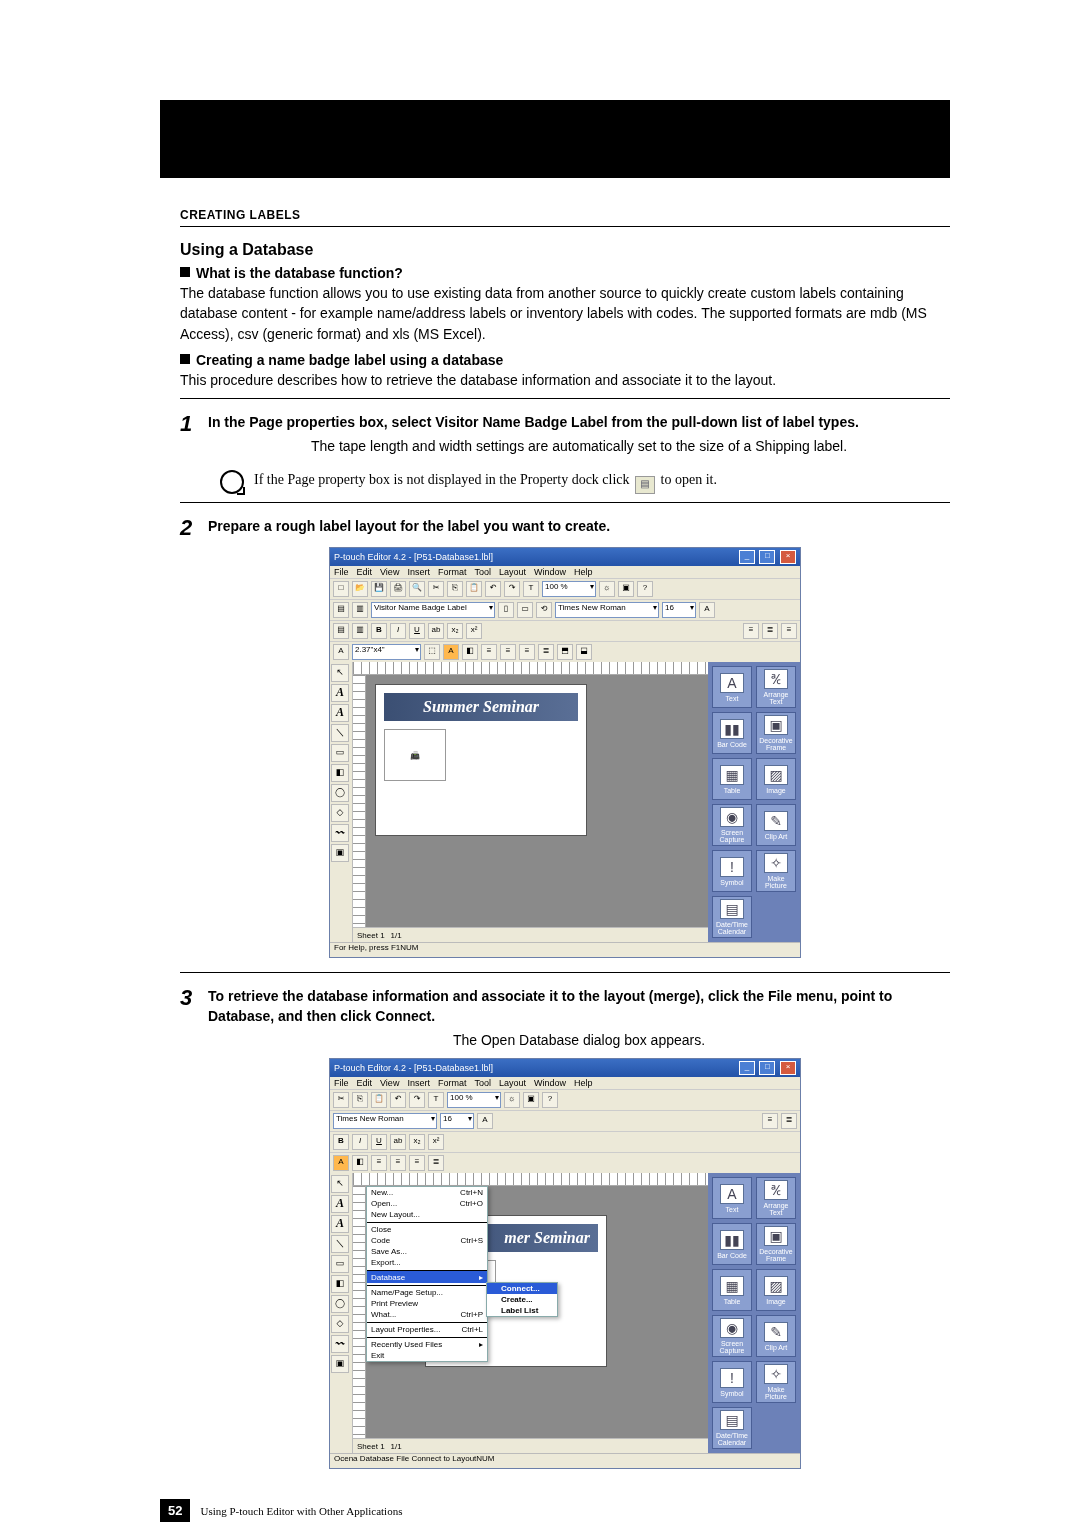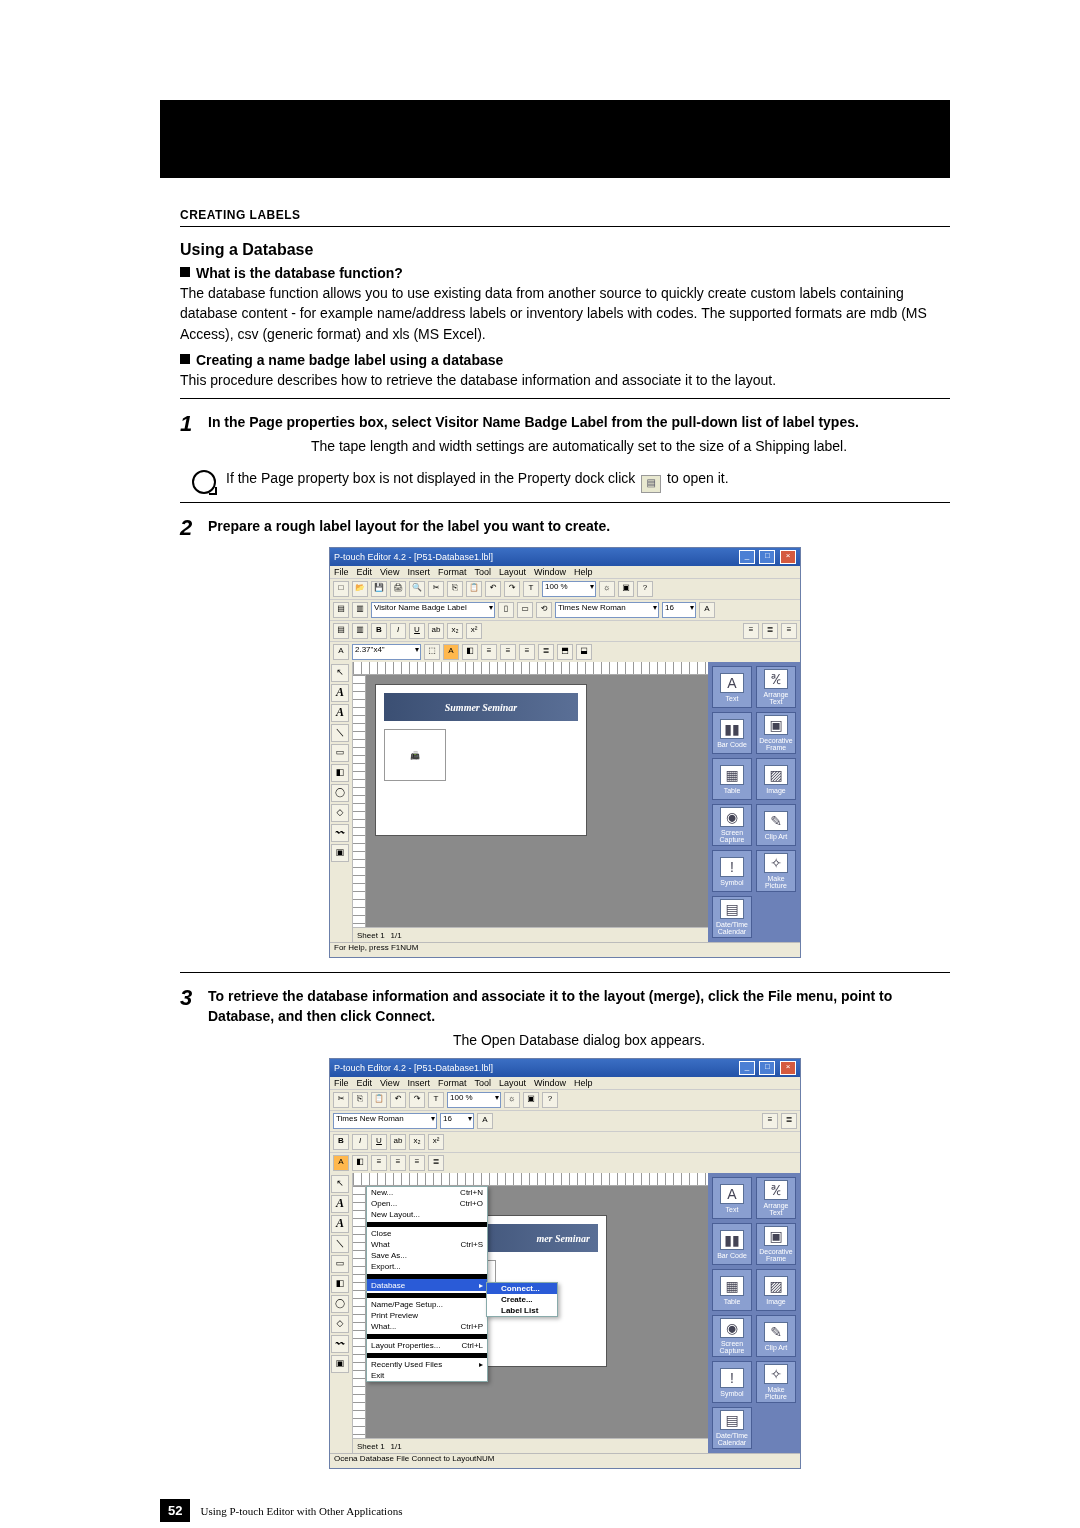--- a/index.html
+++ b/index.html
@@ -80,24 +80,24 @@
     line-height: 1.4;
   }
   .step-sub {
     font-size: 14px;
     line-height: 1.4;
     margin-top: 4px;
     text-align: center;
   }
   .hint-row {
     display: flex;
-    align-items: flex-start;
-    margin: 14px 0 4px 12px;
+    align-items: flex-end;
+    margin: 14px 0 4px 40px;
     font-size: 14px;
-    font-family: Liberation Sans, sans-serif;
+    font-family: Liberation Serif, serif;
   }
   .hint-icon {
     width: 20px;
     height: 20px;
     border: 2px solid #000;
     border-radius: 50%;
     margin-right: 10px;
     position: relative;
     flex: 0 0 20px;
   }
@@ -272,21 +272,21 @@
   .card-banner {
     background: linear-gradient(to right, #3b4f73, #5a6f96);
     color: #fff;
     height: 28px;
     margin: 8px 8px 0 8px;
     display: flex;
     align-items: center;
     justify-content: center;
     font-style: italic;
     font-weight: bold;
-    font-size: 10px;
+    font-size: 16px;
     font-family: "Times New Roman", serif;
   }
   .card-graphic {
     margin: 8px;
     width: 60px;
     height: 50px;
     border: 1px solid #999;
     display: flex;
     align-items: center;
     justify-content: center;
@@ -357,21 +357,21 @@
     background: #fff;
     border: 1px solid #8aa;
     box-shadow: 2px 2px 4px rgba(0,0,0,0.3);
     font-size: 8px;
   }
   .drop-menu .mi {
     display: flex;
     justify-content: space-between;
     padding: 1px 4px;
   }
-  .drop-menu .mi.sep { border-top: 5px solid #000000; margin-top: 2px; padding-top: 2px; }
+  .drop-menu .mi.sep { border-top: 1px solid #000000; margin-top: 2px; padding-top: 2px; }
   .drop-menu .mi.hl { background: #2a5bd7; color: #fff; }
   .sub-menu {
     position: absolute;
     left: 120px;
     top: 96px;
     width: 70px;
     background: #fff;
     border: 1px solid #8aa;
     box-shadow: 2px 2px 4px rgba(0,0,0,0.3);
     font-size: 8px;
@@ -705,21 +705,21 @@
                   </div>
                   <div class="mi">
                     <span>New Layout...</span>
                     <span></span>
                   </div>
                   <div class="mi sep">
                     <span>Close</span>
                     <span></span>
                   </div>
                   <div class="mi">
-                    <span>What</span>
+                    <span>Code</span>
                     <span>Ctrl+S</span>
                   </div>
                   <div class="mi">
                     <span>Save As...</span>
                     <span></span>
                   </div>
                   <div class="mi">
                     <span>Export...</span>
                     <span></span>
                   </div>

